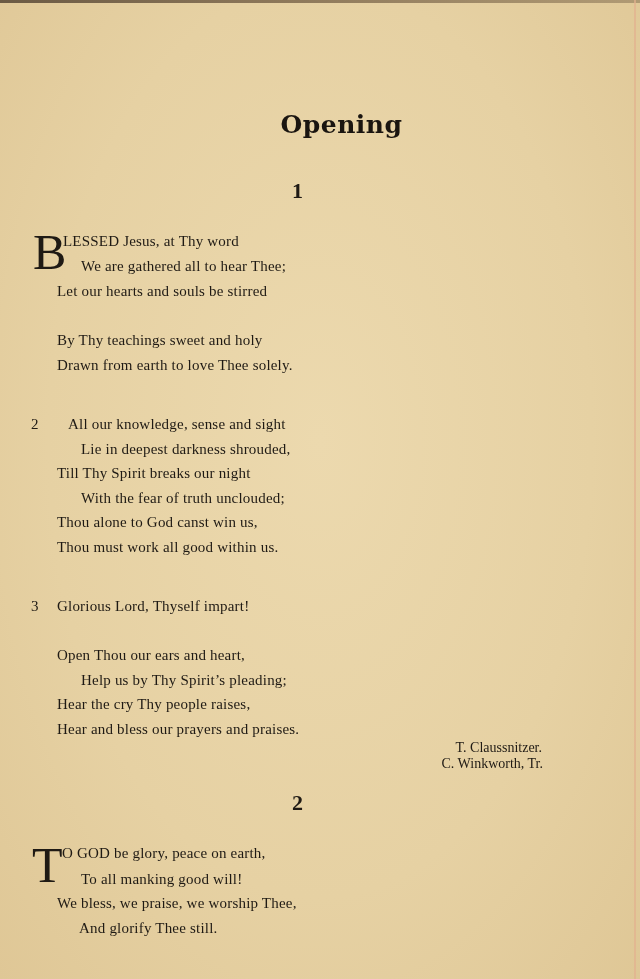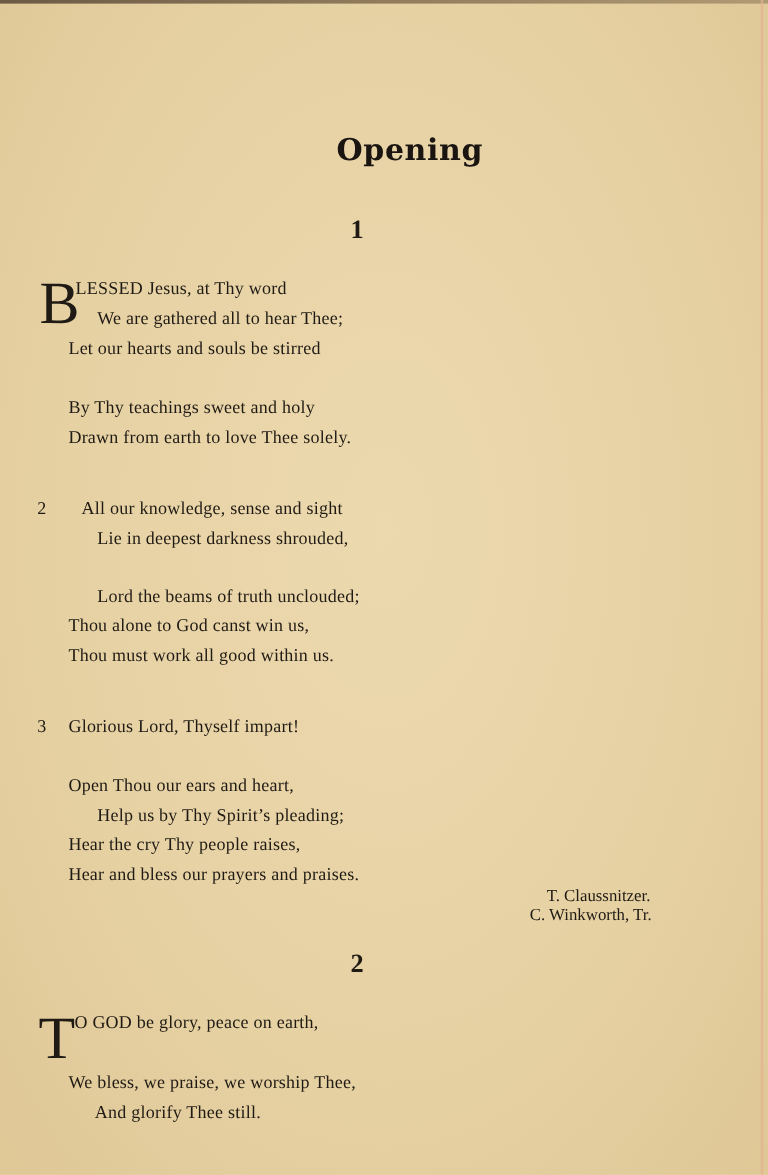--- a/index.html
+++ b/index.html
@@ -57,33 +57,35 @@
   <div class="drop" style="left:33px; top:227px;">B</div>
   <div class="line" style="left:63px; top:229px;">LESSED Jesus, at Thy word</div>
   <div class="line" style="left:81px; top:254px;">We are gathered all to hear Thee;</div>
   <div class="line" style="left:57px; top:279px;">Let our hearts and souls be stirred</div>
   <div class="line" style="left:57px; top:328px;">By Thy teachings sweet and holy</div>
   <div class="line" style="left:57px; top:353px;">Drawn from earth to love Thee solely.</div>
 
   <div class="line" style="left:31px; top:412px;">2</div>
   <div class="line" style="left:68px; top:412px;">All our knowledge, sense and sight</div>
   <div class="line" style="left:81px; top:437px;">Lie in deepest darkness shrouded,</div>
-  <div class="line" style="left:81px; top:486px;">Lord the beams of truth unclouded;</div>
+  <div class="line" style="left:57px; top:461px;">Till Thy Spirit breaks our night</div>
+  <div class="line" style="left:81px; top:486px;">With the fear of truth unclouded;</div>
   <div class="line" style="left:57px; top:510px;">Thou alone to God canst win us,</div>
   <div class="line" style="left:57px; top:535px;">Thou must work all good within us.</div>
 
   <div class="line" style="left:31px; top:594px;">3</div>
   <div class="line" style="left:57px; top:594px;">Glorious Lord, Thyself impart!</div>
   <div class="line" style="left:57px; top:643px;">Open Thou our ears and heart,</div>
   <div class="line" style="left:81px; top:668px;">Help us by Thy Spirit’s pleading;</div>
   <div class="line" style="left:57px; top:692px;">Hear the cry Thy people raises,</div>
   <div class="line" style="left:57px; top:717px;">Hear and bless our prayers and praises.</div>
 
   <div class="attr" style="top:740px;">T. Claussnitzer.</div>
   <div class="attr" style="top:756px; right:97px;">C. Winkworth, Tr.</div>
 
   <div class="hymn-num" style="top:790px;">2</div>
 
   <div class="drop" style="left:32px; top:840px;">T</div>
   <div class="line" style="left:62px; top:841px;">O GOD be glory, peace on earth,</div>
+  <div class="line" style="left:81px; top:867px;">To all manking good will!</div>
   <div class="line" style="left:57px; top:891px;text-align:center;">We bless, we praise, we worship Thee,</div>
   <div class="line" style="left:79px; top:916px;">And glorify Thee still.</div>
 </div>
 
 </body></html>

